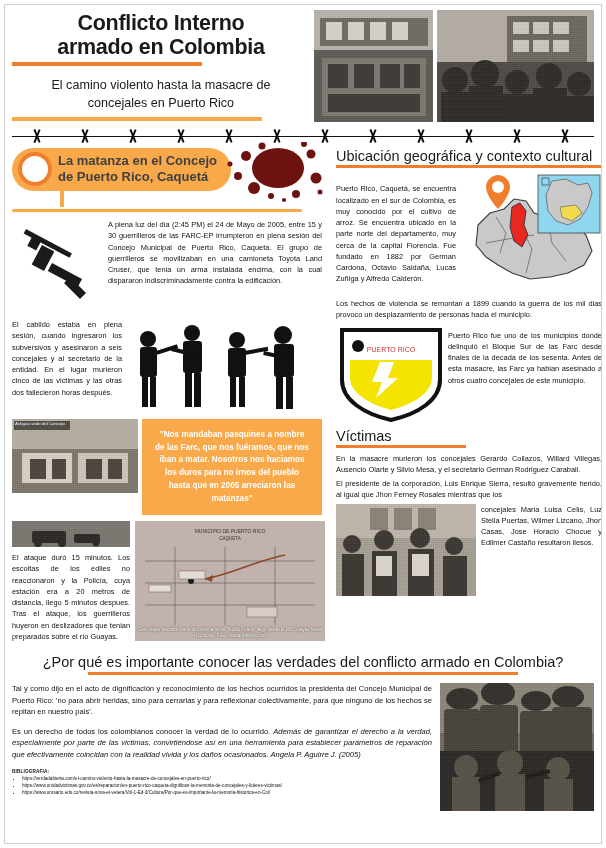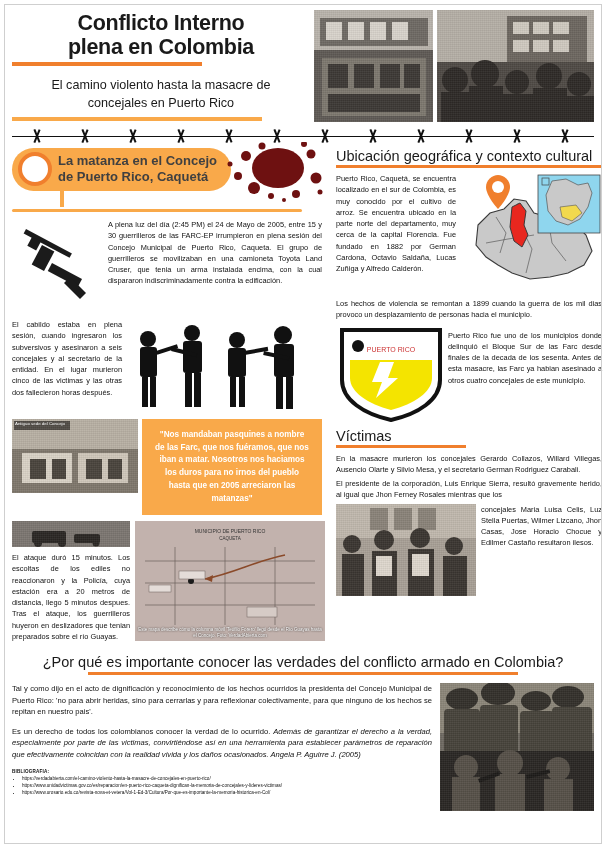--- a/index.html
+++ b/index.html
@@ -79,21 +79,21 @@
 </style>
 </head>
 <body>
 
 <div class="page">
 
   <div class="header">
     <div class="header-left">
       <div class="h-title">
         <div>Conflicto Interno</div>
-        <div>plena en Colombia</div>
+        <div>armado en Colombia</div>
       </div>
       <div class="h-title-rule"></div>
       <div class="h-sub">
         <div>El camino violento hasta la masacre de</div>
         <div>concejales en Puerto Rico</div>
       </div>
       <div class="h-sub-rule"></div>
     </div>
 
     <div class="header-photo ph grain">
@@ -322,21 +322,21 @@
       </div>
     </div>
 
     <div class="col-divider" style="height:500px"></div>
 
     <div class="col-right">
 
       <div class="sec-h">Ubicación geográfica y contexto cultural</div>
       <div class="sec-rule"></div>
 
-      <div style="display:flex;">
+      <div style="display:flex;align-items:center;">
         <div class="body-txt just" style="width:120px;">Puerto Rico, Caquetá, se encuentra localizado en el sur de Colombia, es muy conocido por el cultivo de arroz. Se encuentra ubicado en la parte norte del departamento, muy cerca de la capital Florencia. Fue fundado en 1882 por German Cardona, Octavio Saldaña, Lucas Zuñiga y Alfredo Calderón.</div>
         <div style="flex:1;position:relative;">
           <svg width="146" height="118" viewBox="0 0 146 118">
 
             <path class="dept" d="M22 52 L34 40 L48 36 L58 26 L70 28 L78 40 L92 44 L104 40 L118 50
                                   L130 62 L136 78 L128 92 L112 100 L94 104 L74 106 L56 100 L42 92
                                   L30 84 L20 72 Z"></path>
 
             <g fill="none" stroke="#5a5a5a" stroke-width=".7">
               <path d="M40 44 L50 60 L44 80"></path>

